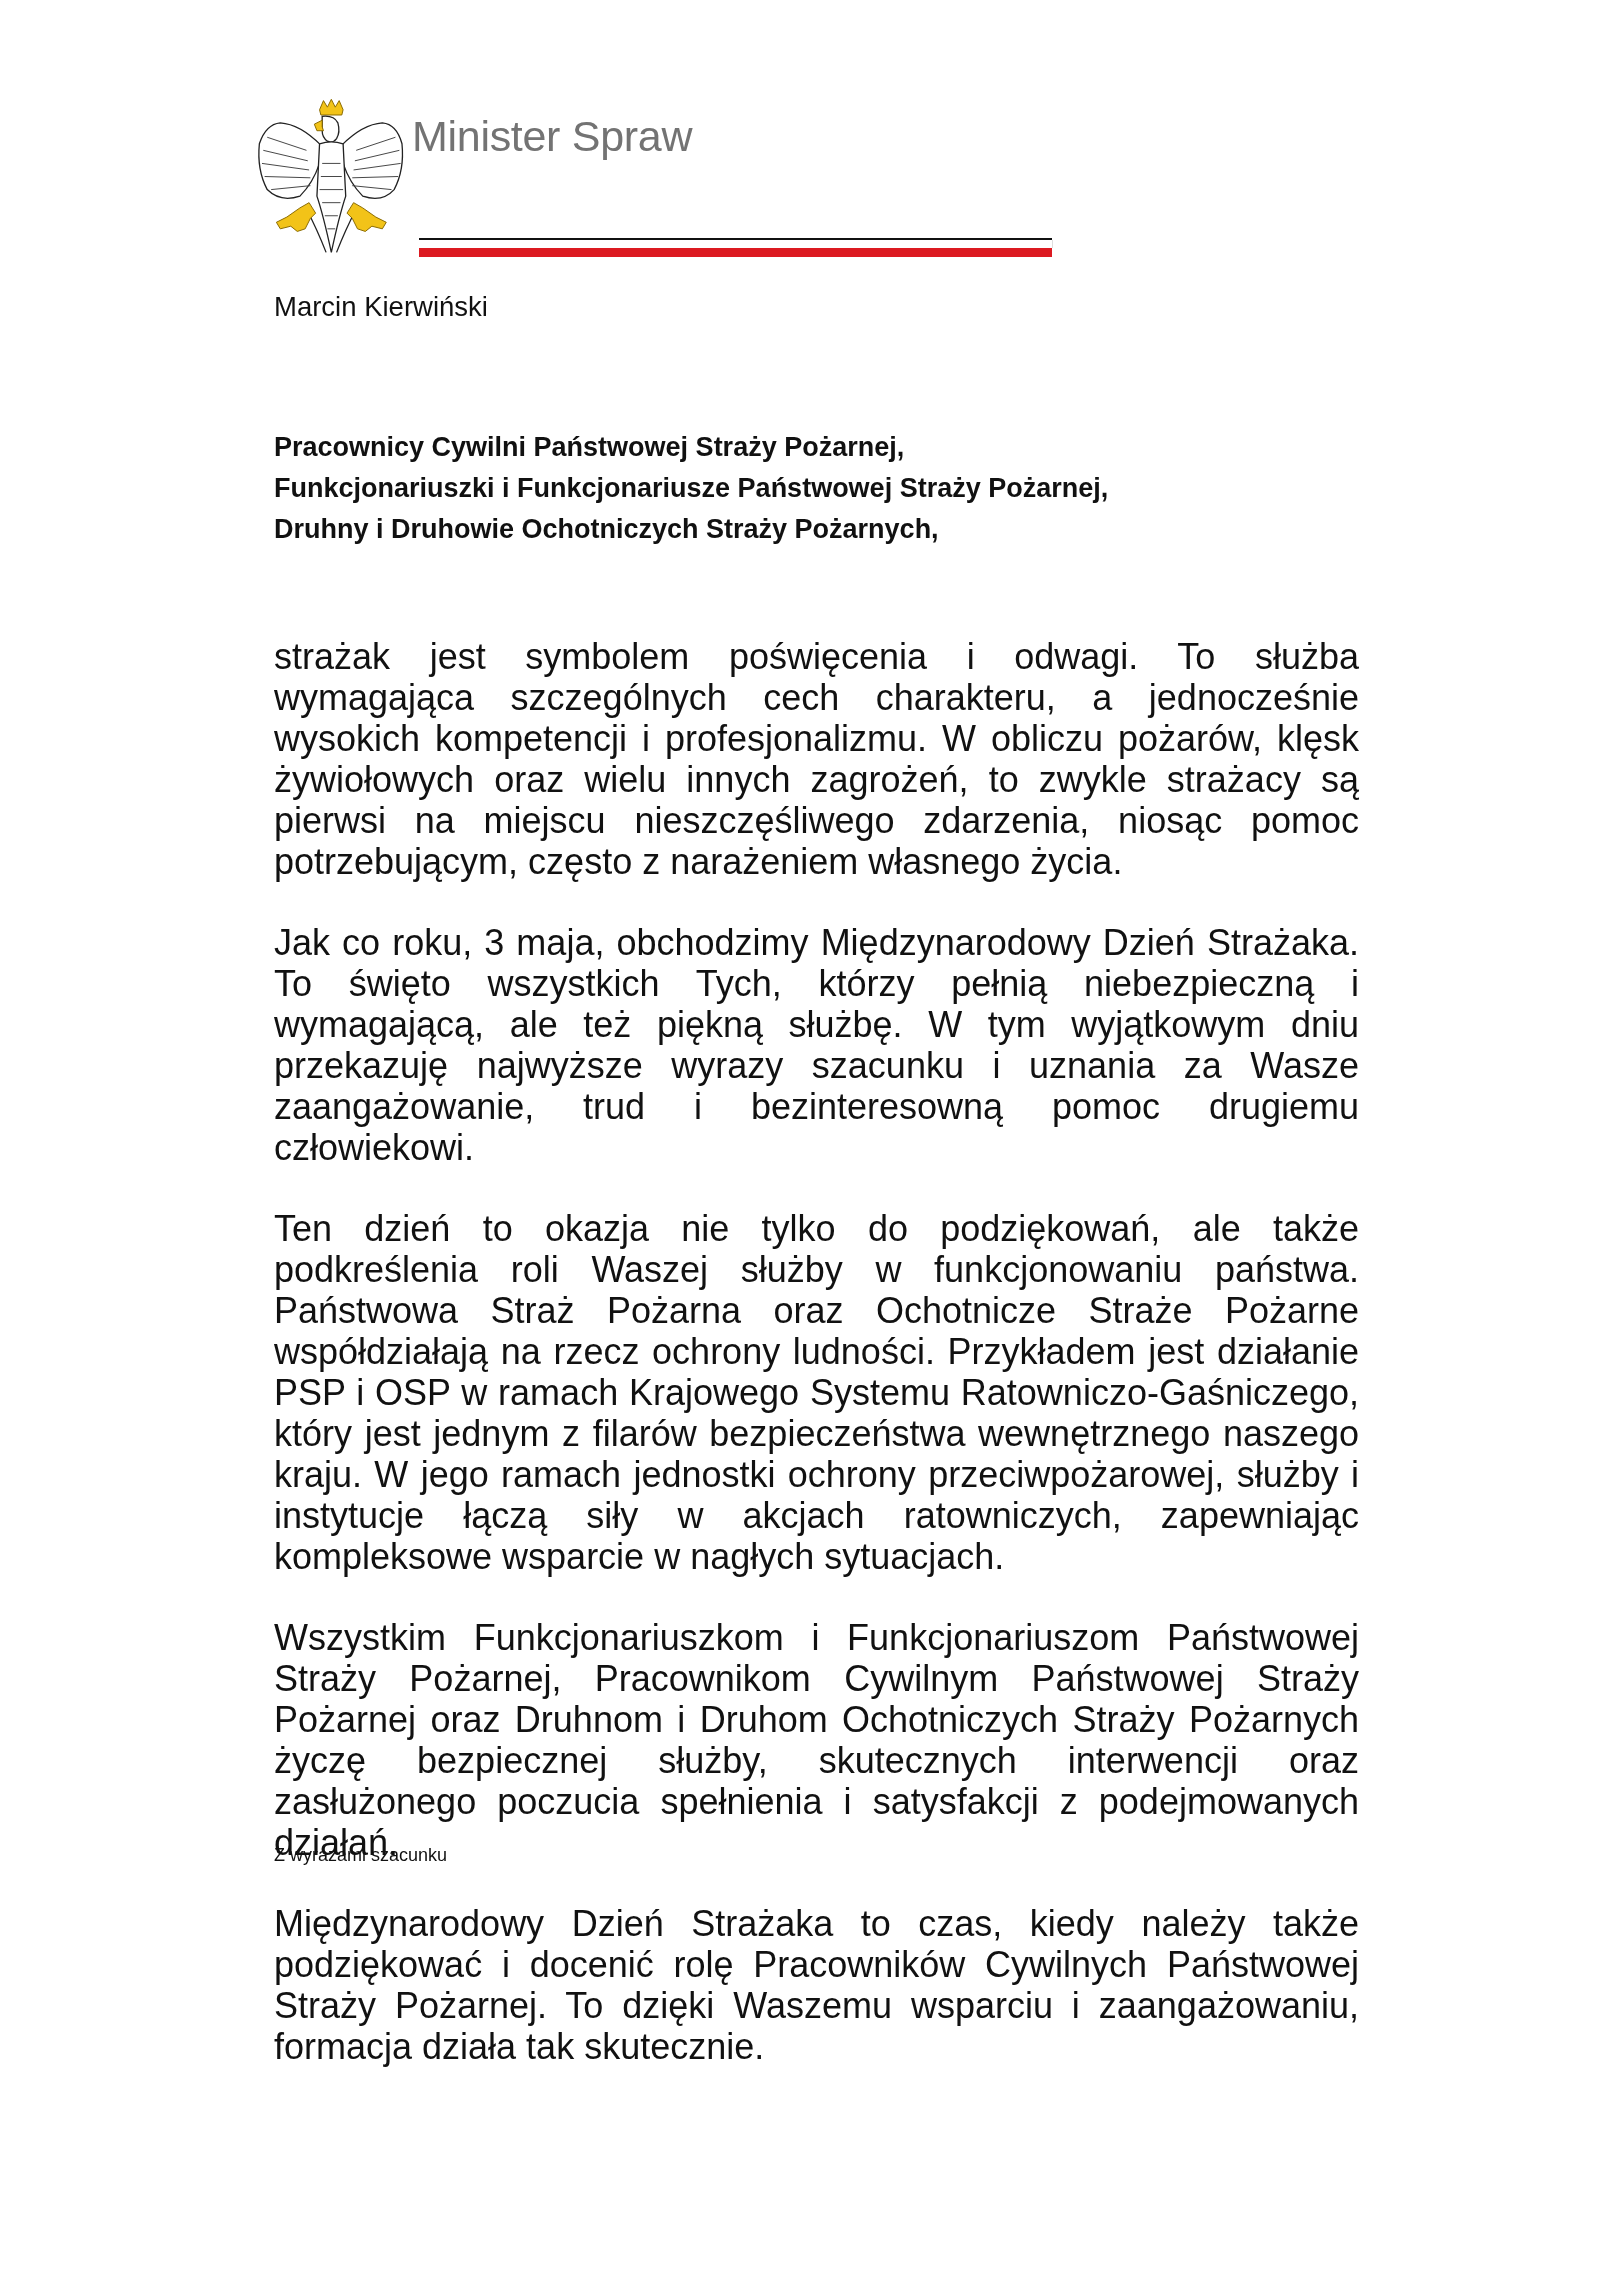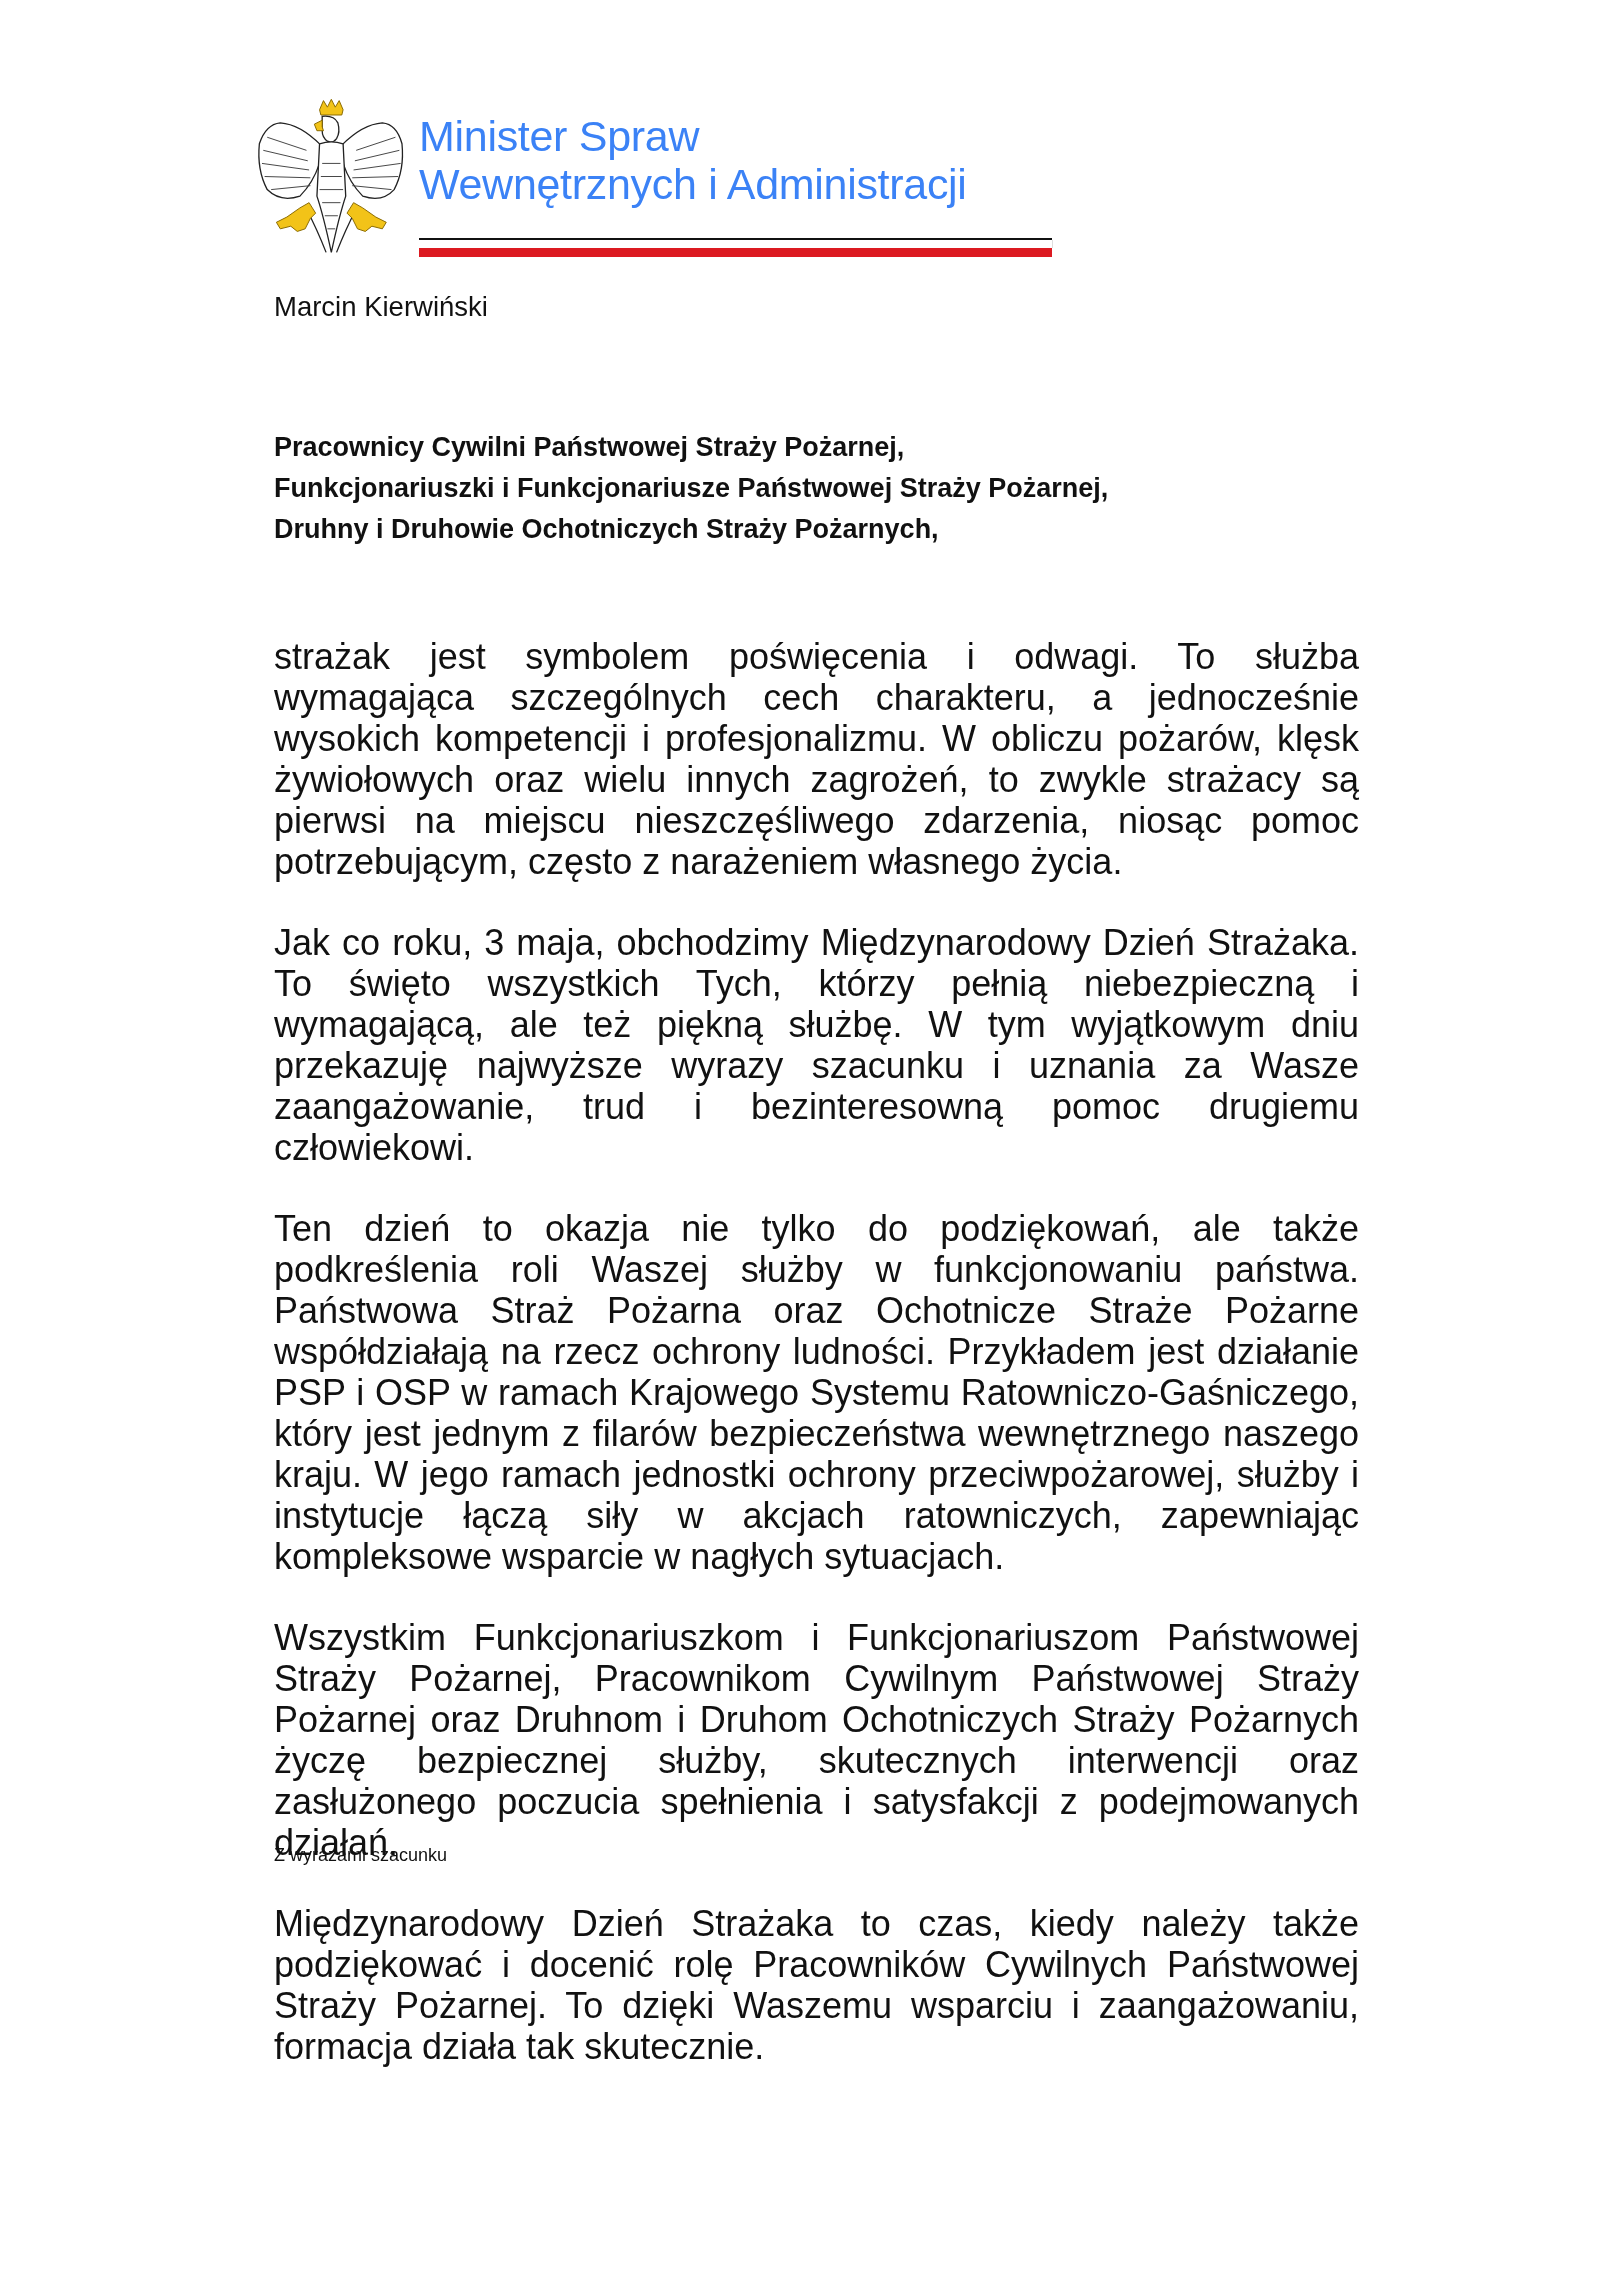--- a/index.html
+++ b/index.html
@@ -1,21 +1,21 @@
 <!DOCTYPE html>
 <html style="font-size:10.5px"><head>
   <meta charset="utf-8">
   <style>
     html, body { margin: 0; padding: 0; background: #ffffff; }
     body { width: 1623px; height: 2295px; position: relative; overflow: hidden;
            font-family: "Liberation Sans", sans-serif; color: #111111; }
     .header { position: absolute; left: 254px; top: 98px; width: 811px; height: 164px; }
     .emblem { position: absolute; left: 0; top: 0; width: 154px; height: 157px; }
-    .ministry-title { position: absolute; left: 165px; top: 14.4px; font-size: 43px; line-height: 48px;
-                      color: #3b82f6; letter-spacing: -0.3px; white-space: nowrap; }
+    .ministry-title { position: absolute; left: 158px; top: 14.4px; font-size: 43px; line-height: 48px;
+                      color: #737373; letter-spacing: -0.3px; white-space: nowrap; }
     .ministry-title div { display: block; }
     .rule-black { position: absolute; left: 165px; top: 140px; width: 633px; height: 2px; background: #111111; }
     .rule-white { position: absolute; left: 165px; top: 142px; width: 633px; height: 7.9px; background: #ffffff;
                   border-right: 1.3px solid #dddddd; }
     .rule-red { position: absolute; left: 165px; top: 150px; width: 633px; height: 8.5px; background: #dc1a21; }
     .sender { position: absolute; left: 274px; top: 290px; font-size: 27.5px; line-height: 33px; text-align: right; }
     .salutation { position: absolute; left: 274px; top: 427px; font-size: 27px; line-height: 41px; font-weight: bold; }
     .salutation div { white-space: nowrap; }
     .body-text { position: absolute; left: 274px; top: 636px; width: 1085px; font-size: 36px; line-height: 41px; }
     .body-text p { margin: 0 0 40px 0; text-align: justify; }
@@ -42,21 +42,20 @@
     <path d="M100 70 Q118 64 136 70 L140 150 Q130 180 118 236 Q106 180 96 150 Z" fill="#ffffff" stroke="#222" stroke-width="2"></path>
     <path d="M104 100 L132 100 M102 120 L134 120 M100 140 L136 140 M104 160 L132 160 M108 180 L128 180 M112 200 L124 200" stroke="#444" stroke-width="1.5" fill="none"></path>
 
     <path d="M80 170 Q96 200 110 236 M156 170 Q140 200 126 236" stroke="#222" stroke-width="2" fill="none"></path>
 
     <path d="M70 168 L84 160 L94 176 L86 184 L78 200 L66 204 L56 196 L40 200 L34 190 L50 182 Z" fill="#f2c318" stroke="#8a6a00" stroke-width="1.5"></path>
     <path d="M166 168 L152 160 L142 176 L150 184 L158 200 L170 204 L180 196 L196 200 L202 190 L186 182 Z" fill="#f2c318" stroke="#8a6a00" stroke-width="1.5"></path>
   </svg>
   <div class="ministry-title">
     <div>Minister Spraw</div>
-    <div>Wewnętrznych i Administracji</div>
   </div>
   <div class="rule-black"></div>
   <div class="rule-white"></div>
   <div class="rule-red"></div>
 </div>
 
 <div class="sender">Marcin Kierwiński</div>
 
 <div class="salutation">
   <div>Pracownicy Cywilni Państwowej Straży Pożarnej,</div>

